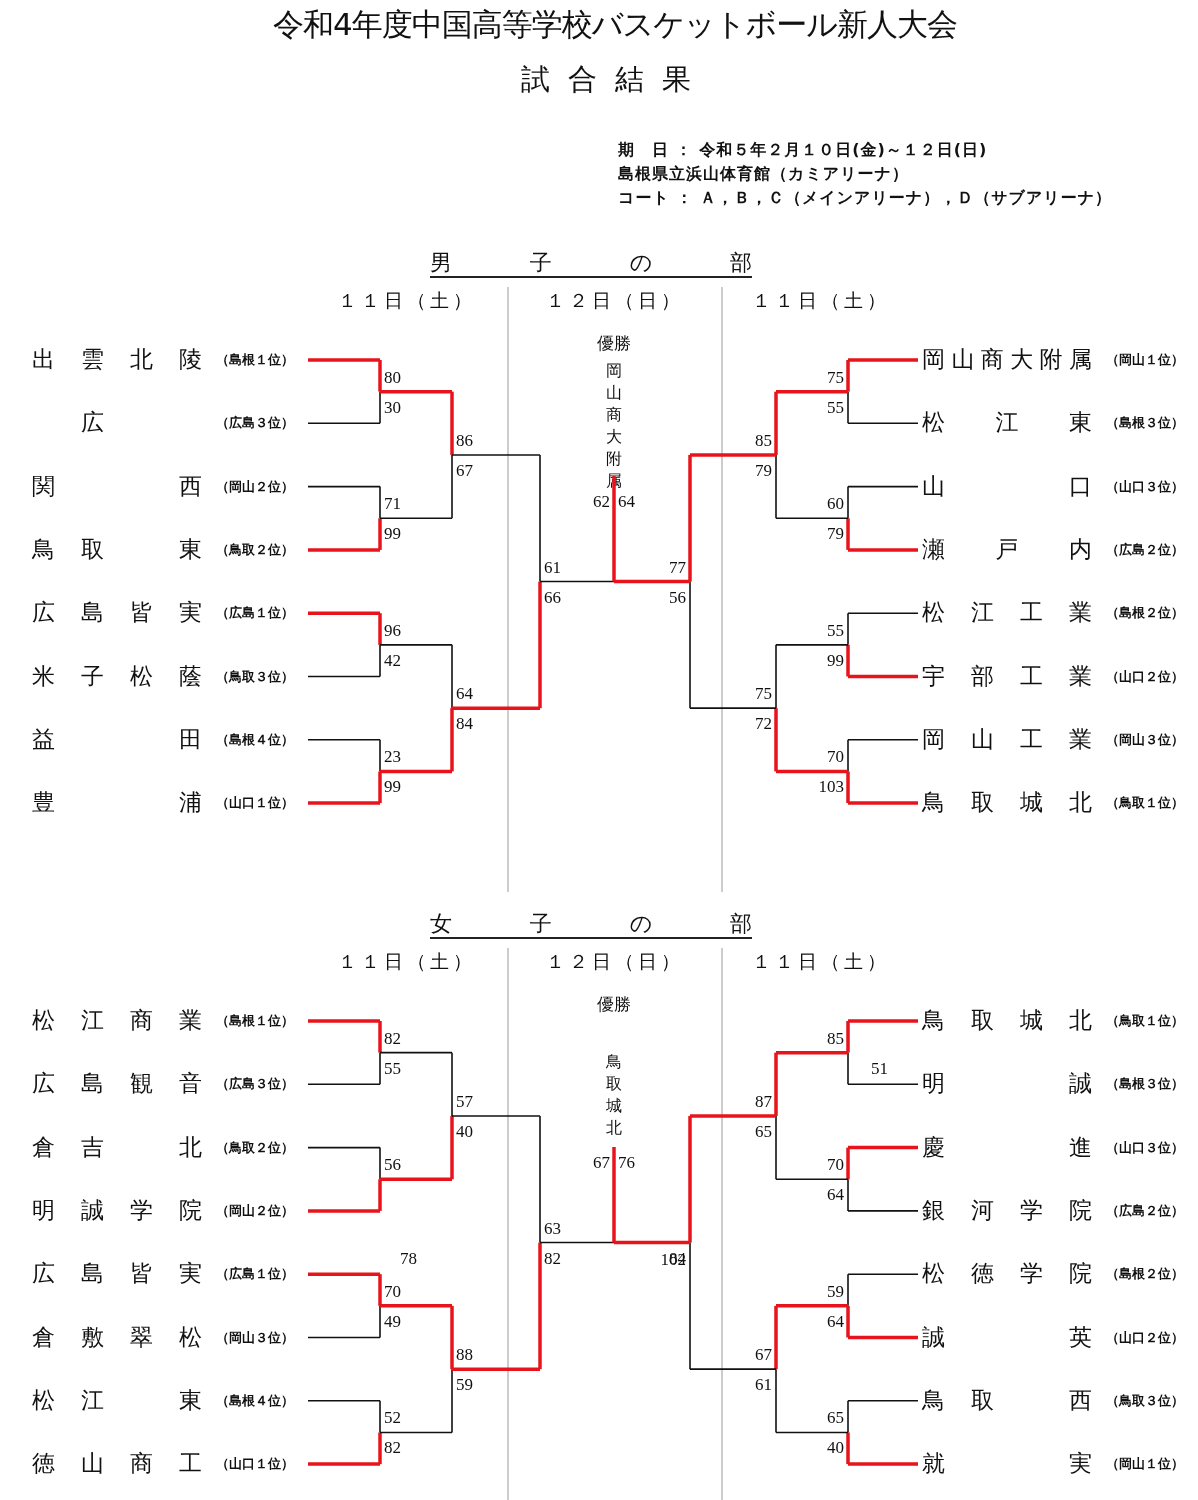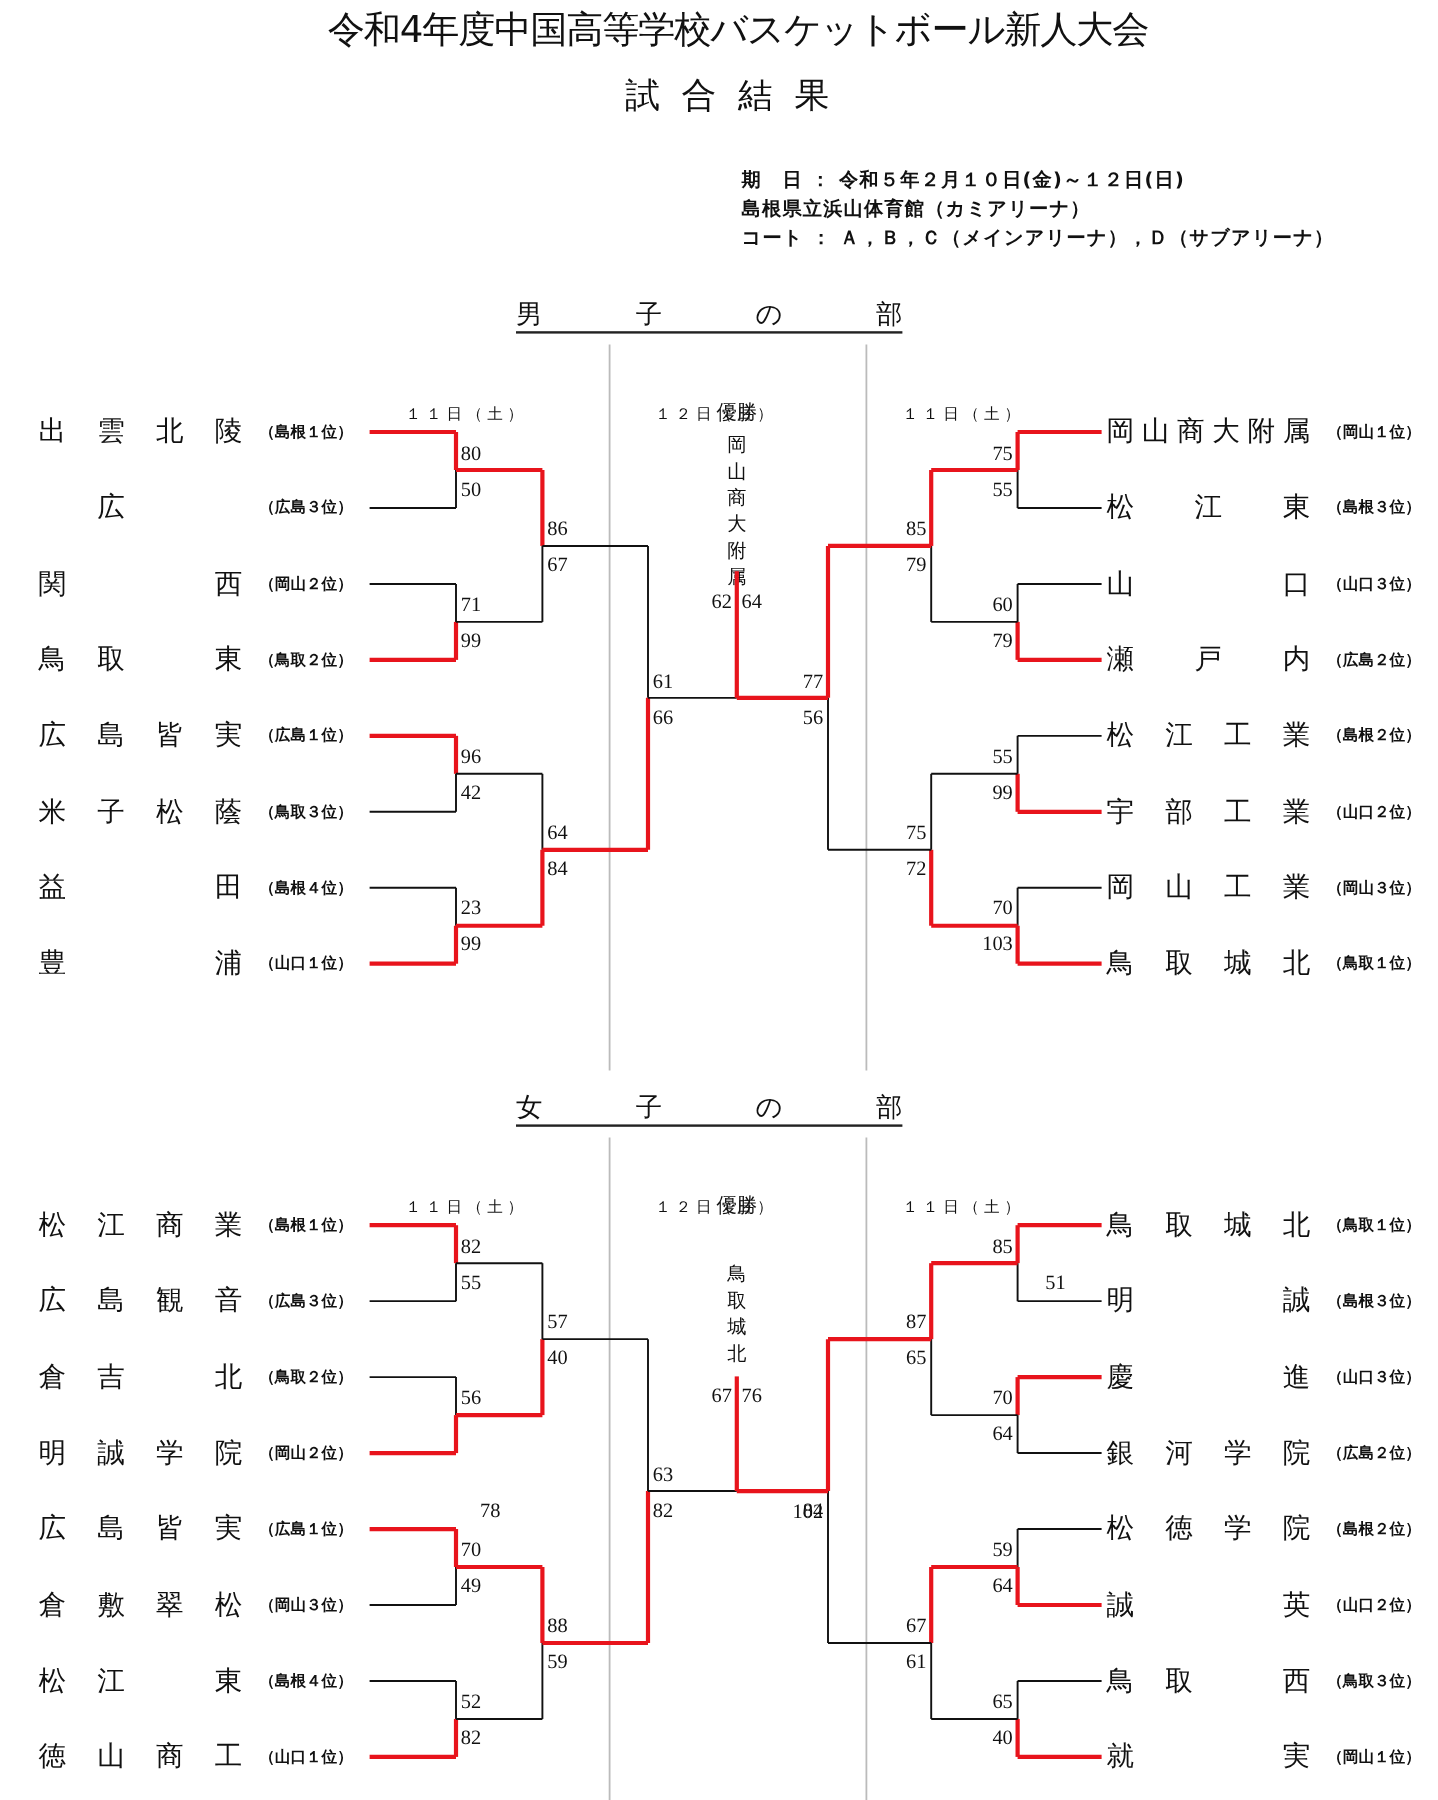--- a/index.html
+++ b/index.html
@@ -6,21 +6,21 @@
   body { width: 1198px; height: 1500px; position: relative; overflow: hidden;
          font-family: "DejaVu Serif", serif; color: #111; }
   .abs { position: absolute; white-space: nowrap; }
   .title { left: 0; width: 1230px; text-align: center; top: 4px; font-family: "DejaVu Sans", sans-serif;
            font-size: 31px; letter-spacing: -1px; }
   .subtitle { left: 0; width: 1230px; text-align: center; top: 60px; font-family: "DejaVu Sans", sans-serif;
               font-size: 29px; letter-spacing: 18px; }
   .info { left: 618px; font-family: "DejaVu Sans", sans-serif; font-size: 16px; font-weight: bold; letter-spacing: 1px; }
   .section-title { left: 430px; width: 322px; font-size: 22px; border-bottom: 2px solid #222;
                    display: flex; justify-content: space-between; line-height: 26px; }
-  .day { font-size: 13px; letter-spacing: 4px; margin-top: 48px; }
+  .day { font-size: 19px; letter-spacing: 4px; }
   .team { font-size: 23px; width: 170px; display: flex; justify-content: space-between; }
   .team.left { left: 32px; }
   .team.right { left: 922px; }
   .pref { font-family: "DejaVu Sans", sans-serif; font-size: 13px; font-weight: bold; }
   .score { font-size: 17px; font-family: "Liberation Serif", serif; }
   .score.r { text-align: right; width: 40px; }
   .champ-label { font-size: 17px; width: 60px; text-align: center; }
   .champ-name { font-size: 16px; width: 30px; text-align: center; line-height: 22px; white-space: normal; }
   svg.bracket { position: absolute; left: 0; top: 0; }
 </style>
@@ -154,21 +154,21 @@
     </div>
     <div class="abs pref" style="left: 1106px; top: 730.8px;">（岡山３位）</div>
     <div class="abs team right" style="left: 922px; top: 787.1px;">
       <span>鳥</span>
       <span>取</span>
       <span>城</span>
       <span>北</span>
     </div>
     <div class="abs pref" style="left: 1106px; top: 794.1px;">（鳥取１位）</div>
     <div class="abs score" style="left: 384px; top: 367.65px;">80</div>
-    <div class="abs score" style="left: 384px; top: 397.65px;">50</div>
+    <div class="abs score" style="left: 384px; top: 397.65px;">30</div>
     <div class="abs score" style="left: 384px; top: 494.25px;">71</div>
     <div class="abs score" style="left: 384px; top: 524.25px;">99</div>
     <div class="abs score" style="left: 384px; top: 620.85px;">96</div>
     <div class="abs score" style="left: 384px; top: 650.85px;">42</div>
     <div class="abs score" style="left: 384px; top: 747.45px;">23</div>
     <div class="abs score" style="left: 384px; top: 777.45px;">99</div>
     <div class="abs score" style="left: 456px; top: 430.95px;">86</div>
     <div class="abs score" style="left: 456px; top: 460.95px;">67</div>
     <div class="abs score" style="left: 456px; top: 684.15px;">64</div>
     <div class="abs score" style="left: 456px; top: 714.15px;">84</div>

